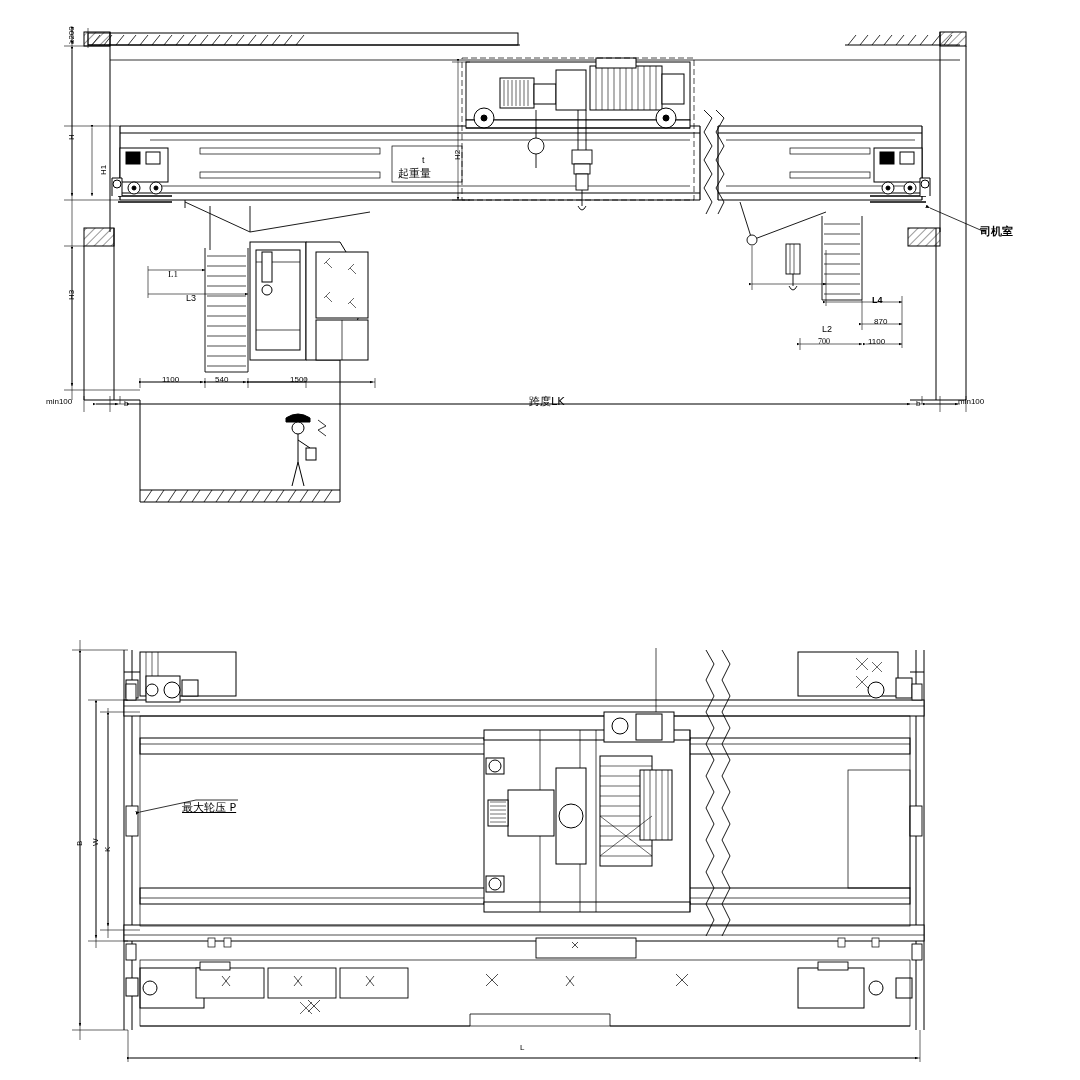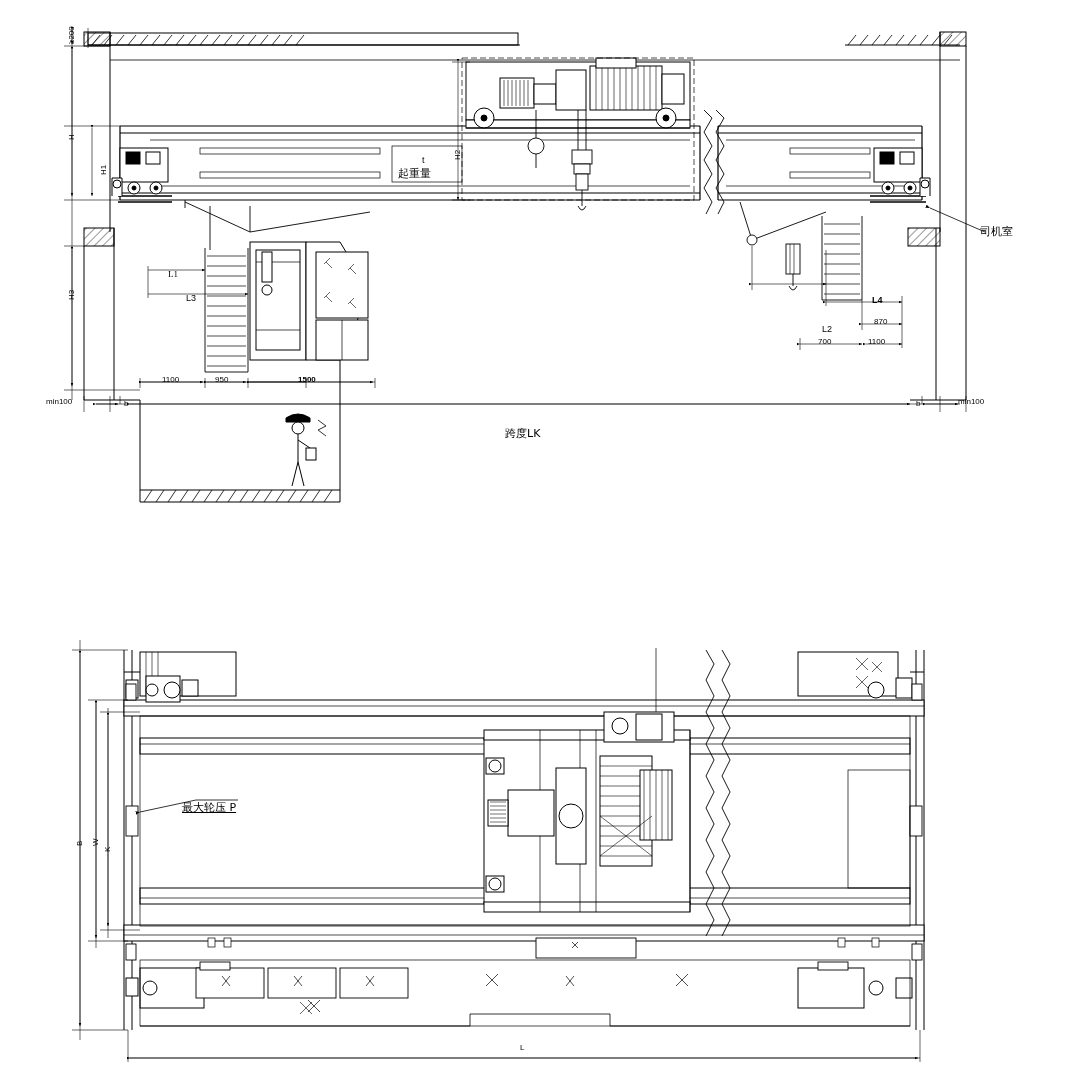--- a/index.html
+++ b/index.html
@@ -591,36 +591,36 @@
 <div class="lbl vert" style="left:68px;top:44px;">≥200</div>
 <div class="lbl vert" style="left:68px;top:140px;">H</div>
 <div class="lbl vert" style="left:100px;top:175px;">H1</div>
 <div class="lbl vert" style="left:68px;top:300px;">H3</div>
 <div class="lbl vert" style="left:454px;top:160px;">H2</div>
 
 <div class="lbl" style="left:46px;top:398px;">min100</div>
 <div class="lbl" style="left:958px;top:398px;">min100</div>
 <div class="lbl" style="left:124px;top:400px;">b</div>
 <div class="lbl" style="left:916px;top:400px;">b</div>
-<div class="lbl cn" style="left:505px;top:396px;margin-top:32px;">跨度LK</div>
+<div class="lbl cn" style="left:529px;top:396px;">跨度LK</div>
 
 <div class="lbl" style="left:162px;top:376px;">1100</div>
-<div class="lbl" style="left:215px;top:376px;">950</div>
-<div class="lbl" style="left:298px;top:376px;font-weight:bold;">1500</div>
-<div class="lbl" style="left:818px;top:338px;">700</div>
+<div class="lbl" style="left:215px;top:376px;">540</div>
+<div class="lbl" style="left:290px;top:376px;">1500</div>
+<div class="lbl" style="left:818px;top:338px;font-family:Liberation Serif, serif;">700</div>
 <div class="lbl" style="left:868px;top:338px;">1100</div>
 <div class="lbl" style="left:874px;top:318px;text-align:center;">870</div>
 
 <div class="lbl big" style="left:168px;top:270px;font-family:Liberation Serif, serif;">L1</div>
 <div class="lbl big" style="left:186px;top:294px;">L3</div>
 <div class="lbl big" style="left:822px;top:278px;margin-top:47px;">L2</div>
 <div class="lbl big" style="left:872px;top:296px;font-weight:bold;">L4</div>
 <div class="lbl big" style="left:422px;top:156px;">t</div>
 <div class="lbl cn" style="left:398px;top:168px;">起重量</div>
-<div class="lbl cn" style="left:980px;top:226px;">司机室</div>
+<div class="lbl cn" style="left:980px;top:226px;font-weight:bold;">司机室</div>
 
 <div class="lbl vert" style="left:76px;top:846px;">B</div>
 <div class="lbl vert" style="left:92px;top:846px;">W</div>
 <div class="lbl vert" style="left:104px;top:852px;">K</div>
 <div class="lbl" style="left:520px;top:1044px;">L</div>
 <div class="lbl cn" style="left:182px;top:802px;text-decoration:underline;">最大轮压 P</div>
 
 </div>
 
 </body></html>

